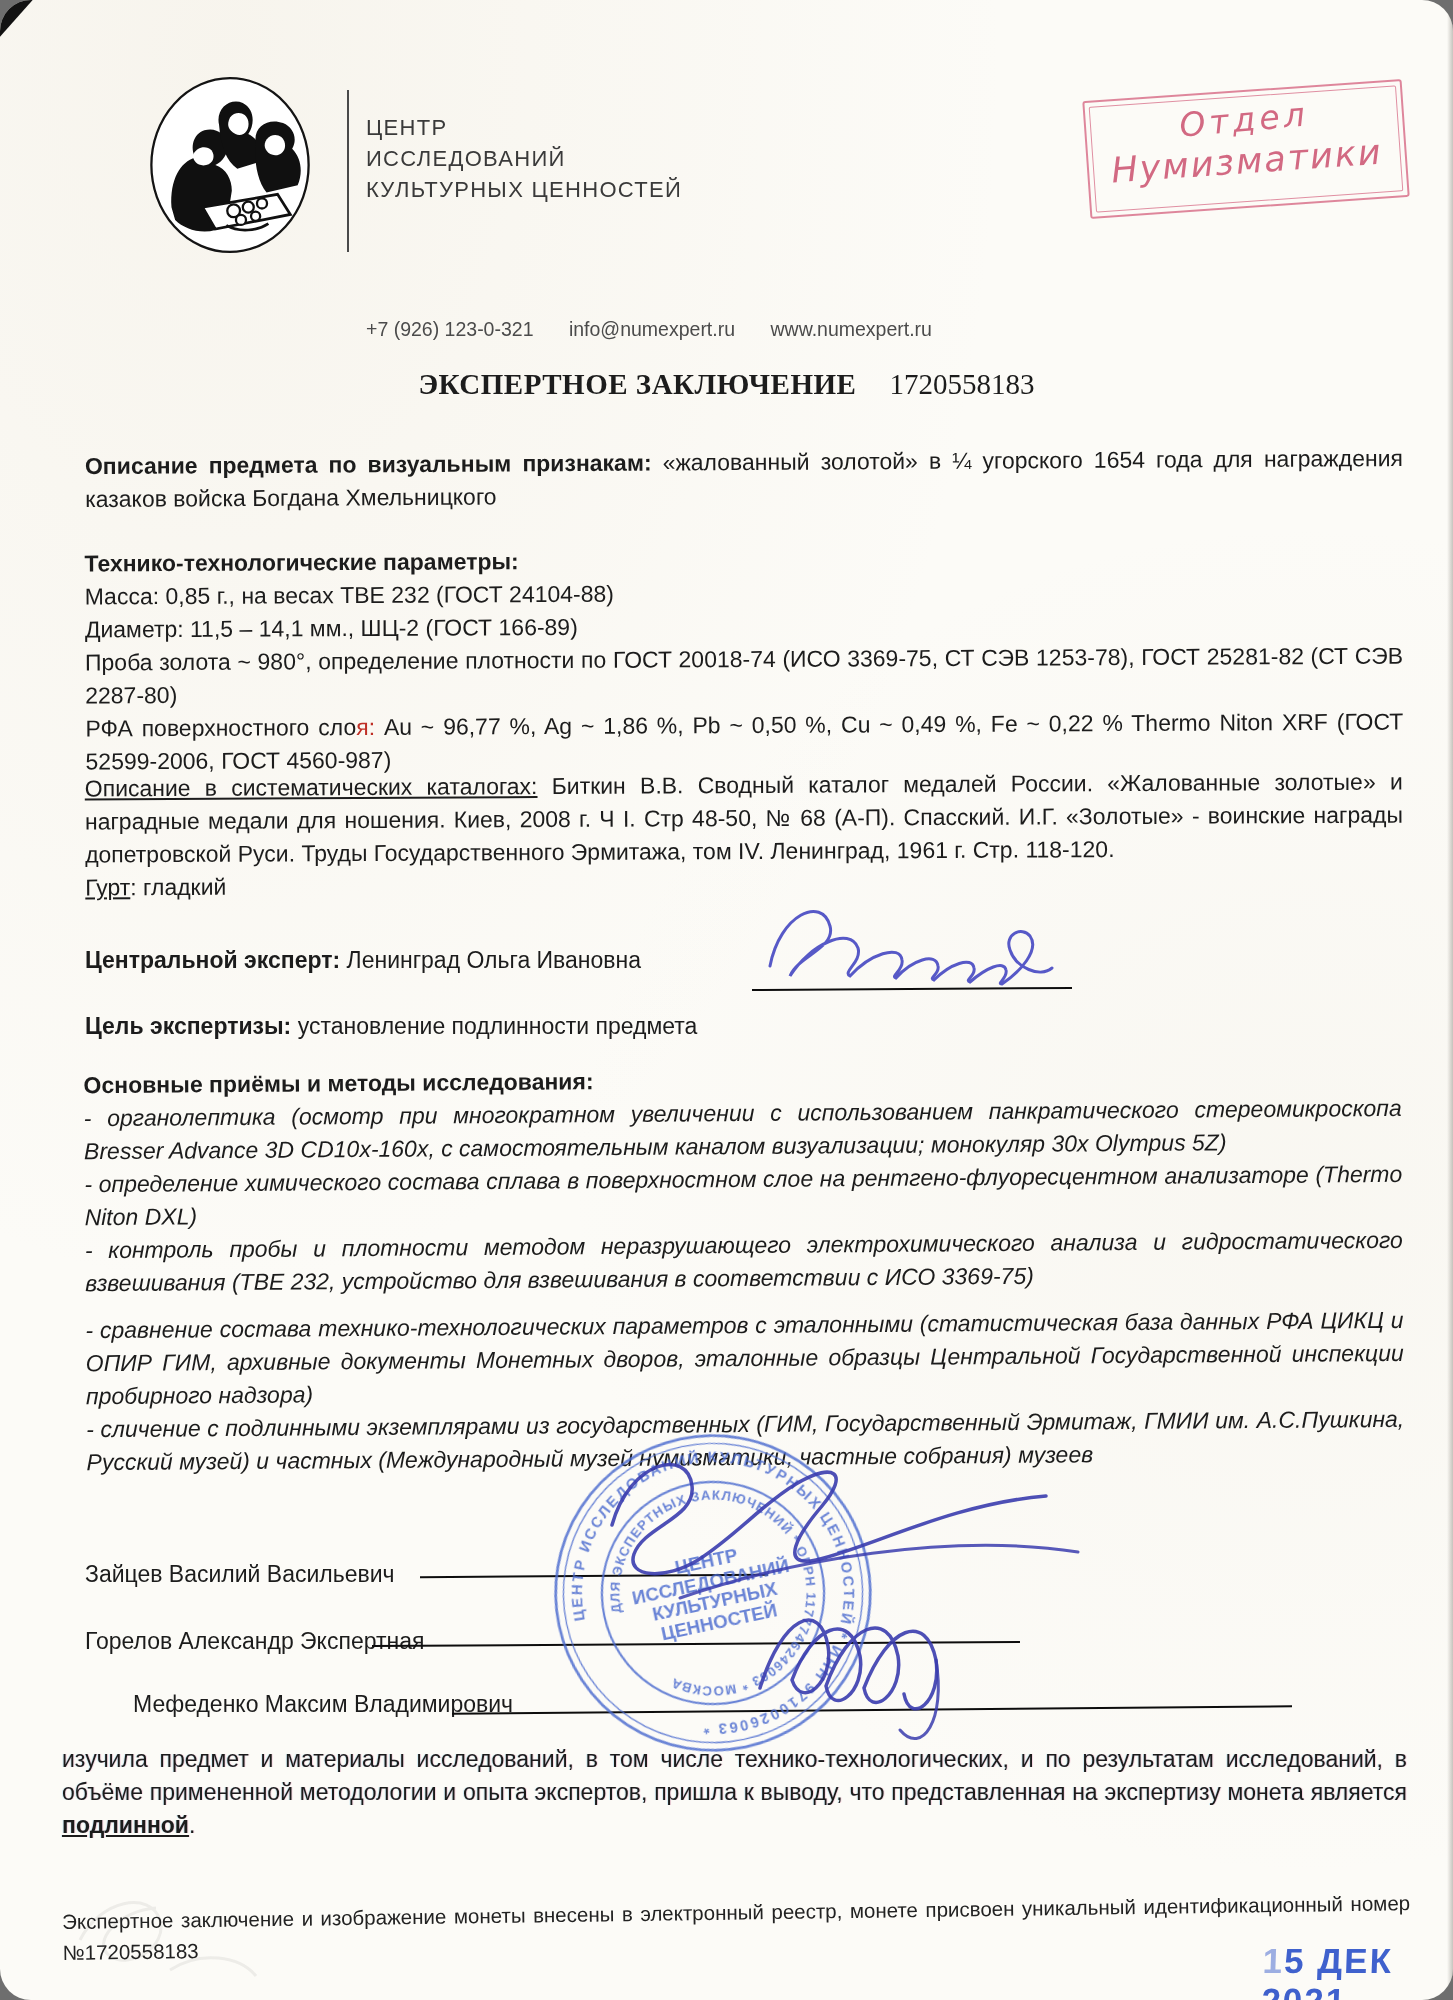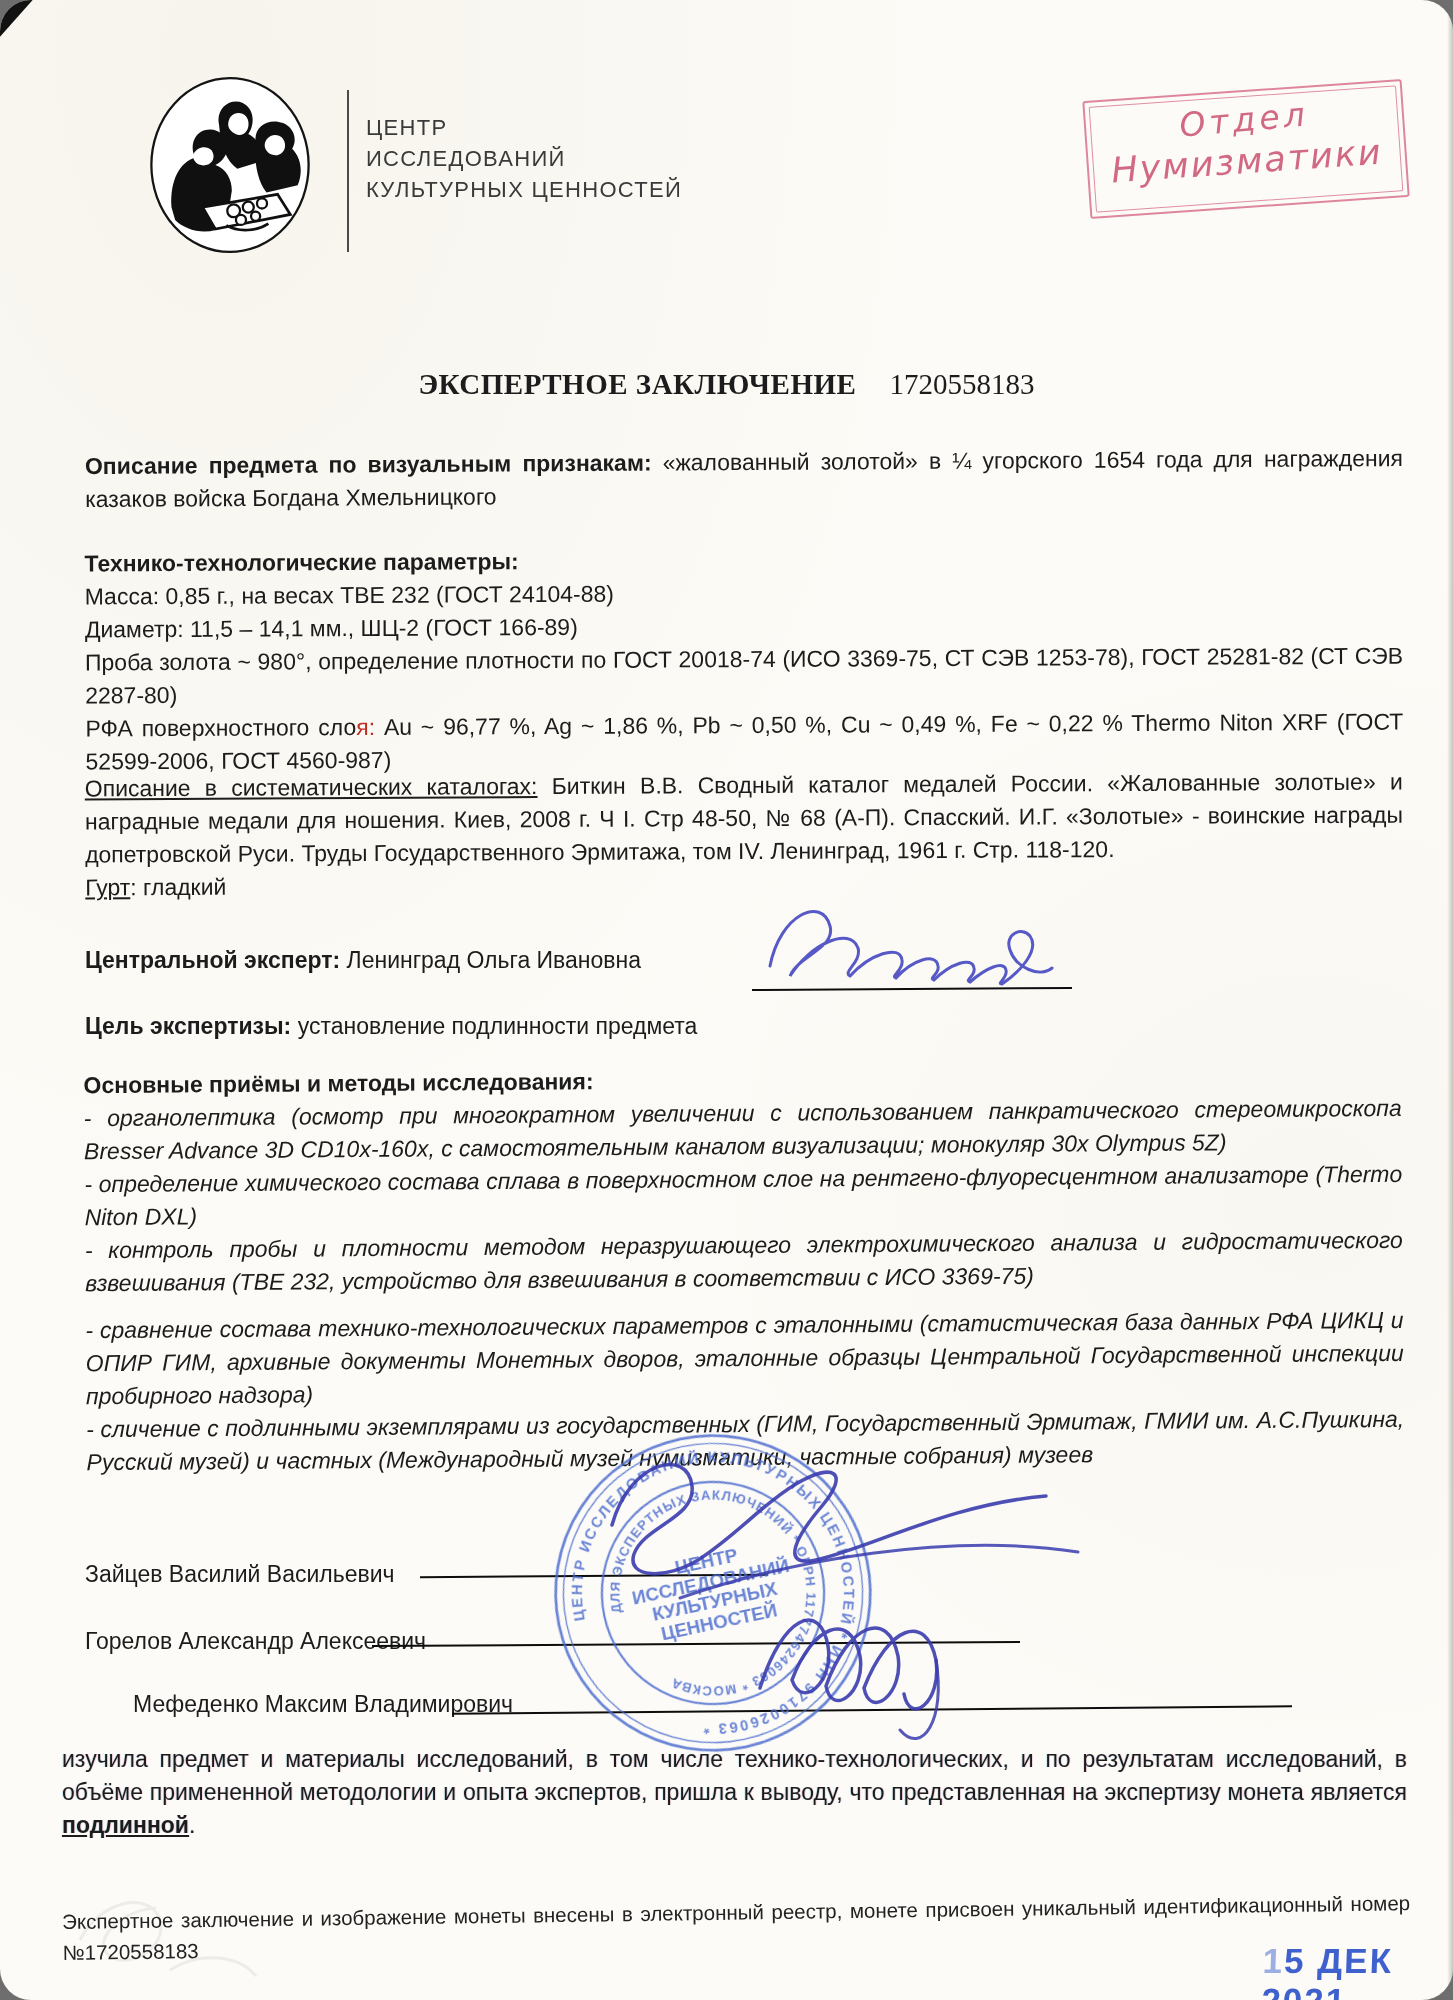--- a/index.html
+++ b/index.html
@@ -109,20 +109,25 @@
     <div>ЦЕНТР</div>
     <div>ИССЛЕДОВАНИЙ</div>
     <div>КУЛЬТУРНЫХ ЦЕННОСТЕЙ</div>
   </div>
 
   <div class="dept-stamp">
     <div class="dept-l1">Отдел</div>
     <div class="dept-l2">Нумизматики</div>
   </div>
 
+  <div class="contact">
+    <span>+7 (926) 123-0-321</span>
+    <span>info@numexpert.ru</span>
+    <span>www.numexpert.ru</span>
+  </div>
 
   <div class="title">
     <span class="t-label">ЭКСПЕРТНОЕ ЗАКЛЮЧЕНИЕ</span>
     <span class="t-number">1720558183</span>
   </div>
 
   <div class="sec just" id="desc">
     <p><span class="b">Описание предмета по визуальным признакам:</span> <span>«жалованный золотой» в ¼ угорского 1654 года для награждения казаков войска Богдана Хмельницкого</span></p>
   </div>
 
@@ -155,21 +160,21 @@
     <p class="b">Основные приёмы и методы исследования:</p>
     <p class="it just">- органолептика (осмотр при многократном увеличении с использованием панкратического стереомикроскопа Bresser Advance 3D CD10x-160x, с самостоятельным каналом визуализации; монокуляр 30x Olympus 5Z)</p>
     <p class="it just">- определение химического состава сплава в поверхностном слое на рентгено-флуоресцентном анализаторе (Thermo Niton DXL)</p>
     <p class="it just">- контроль пробы и плотности методом неразрушающего электрохимического анализа и гидростатического взвешивания (ТВЕ 232, устройство для взвешивания в соответствии с ИСО 3369-75)</p>
     <p class="it just gap-top">- сравнение состава технико-технологических параметров с эталонными (статистическая база данных РФА ЦИКЦ и ОПИР ГИМ, архивные документы Монетных дворов, эталонные образцы Центральной Государственной инспекции пробирного надзора)</p>
     <p class="it just">- сличение с подлинными экземплярами из государственных (ГИМ, Государственный Эрмитаж, ГМИИ им. А.С.Пушкина, Русский музей) и частных (Международный музей нумизматики, частные собрания) музеев</p>
   </div>
 
 
   <p class="member m1">Зайцев Василий Васильевич</p>
-  <p class="member m2">Горелов Александр Алексеевич</p>
+  <p class="member m2">Горелов Александр Экспертная</p>
   <p class="member m3">Мефеденко Максим Владимирович</p>
   <div class="uline uline1"></div>
   <div class="uline uline2"></div>
   <div class="uline uline3"></div>
 
   <svg class="round-stamp" viewBox="0 0 300 300" aria-hidden="true">
     <circle cx="150" cy="150" r="143" fill="none" stroke="currentColor" stroke-width="2.5"></circle>
     <circle cx="150" cy="150" r="136" fill="none" stroke="currentColor" stroke-width="1.2"></circle>
     <circle cx="150" cy="150" r="101" fill="none" stroke="currentColor" stroke-width="2"></circle>
     <defs>

